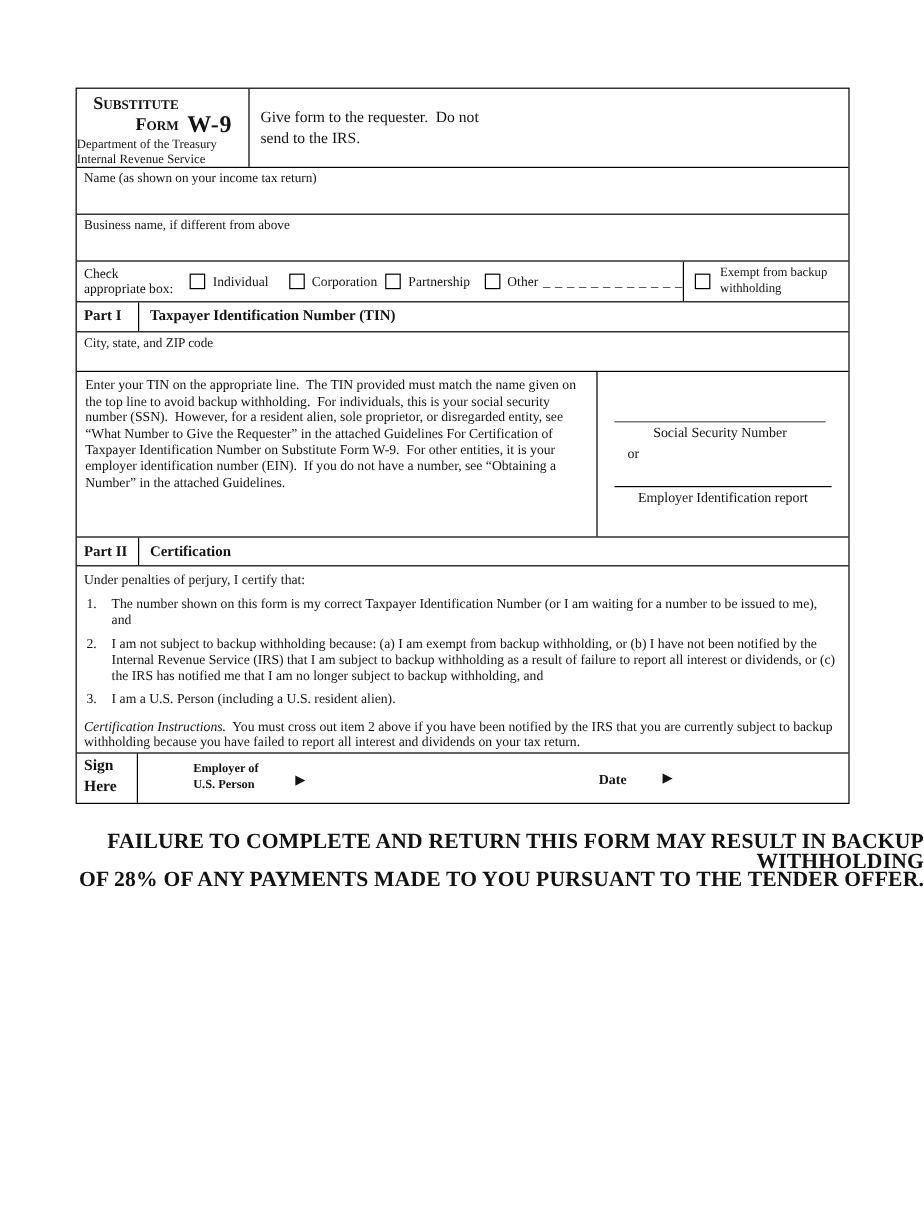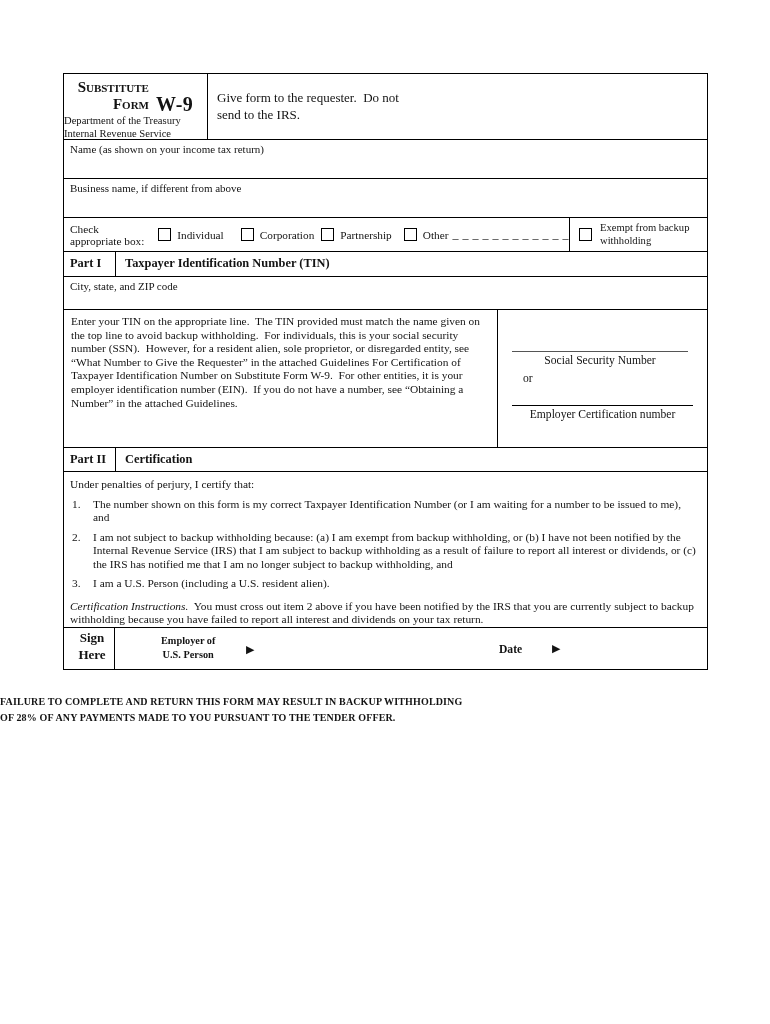--- a/index.html
+++ b/index.html
@@ -6,21 +6,21 @@
   html, body { background: #ffffff; }
   body {
     width: 770px; height: 1024px; position: relative;
     font-family: "Liberation Serif", serif; color: #131313;
   }
   .form-box {
     position: absolute; left: 63px; top: 73px; width: 645px;
     border: 1.6px solid #000;
   }
   .row { position: relative; border-bottom: 1.6px solid #000; width: 100%; }
-  .row:last-child { border-bottom: none; text-align: center; }
+  .row:last-child { border-bottom: none; }
 
   
   .header-row { height: 66px; display: flex; }
   .hcell-left { width: 144px; border-right: 1.6px solid #000; padding-top: 5px; }
   .w9-top { display: flex; justify-content: center; align-items: flex-end; gap: 7px; }
   .sub-form { font-weight: bold; font-size: 15px; font-variant: small-caps; text-align: right; line-height: 1.12; }
   .w9-num { font-size: 20px; font-weight: bold; line-height: 0.9; letter-spacing: 0.5px; }
   .dept { font-size: 10.6px; text-align: left; line-height: 1.3; margin-top: 1px; }
   .hcell-mid { flex: 1; border-right: 1.6px solid #000; text-align: center; padding-top: 17px; }
   .hcell-mid div { font-weight: bold; font-size: 13px; font-variant: small-caps; line-height: 1.22; letter-spacing: 0.2px; }
@@ -73,22 +73,22 @@
   .sign-rest { flex: 1; position: relative; }
   .sig-label { position: absolute; left: 46px; top: 6px; font-weight: bold; font-size: 10.3px; line-height: 1.35; }
   .sig-arrow { position: absolute; left: 131px; top: 15px; font-size: 11px; }
   .sig-input { position: absolute; left: 150px; top: 8px; width: 230px; height: 26px; }
   .date-label { position: absolute; left: 384px; top: 15px; font-weight: bold; font-size: 11.6px; }
   .date-arrow { position: absolute; left: 437px; top: 14px; font-size: 11px; }
   .date-input { position: absolute; left: 455px; top: 8px; width: 120px; height: 26px; }
 
   
   .footer-warning {
-    position: absolute; top: 694px; left: 0; width: 770px; text-align: left;
-    font-weight: bold; font-size: 10px; line-height: 15.5px; letter-spacing: 0.15px;
+    position: absolute; top: 694px; left: 0; width: 770px; text-align: right;
+    font-weight: bold; font-size: 18px; line-height: 15.5px; letter-spacing: 0.15px;
   }
 </style>
 </head>
 <body>
 
 <div class="form-box">
 
   <div class="row header-row">
     <div class="hcell-left">
       <div class="w9-top">
@@ -152,21 +152,21 @@
 
   <div class="row tin-row">
     <div class="tin-left">
       <div class="tin-body">Enter your TIN on the appropriate line.  The TIN provided must match the name given on the top line to avoid backup withholding.  For individuals, this is your social security number (SSN).  However, for a resident alien, sole proprietor, or disregarded entity, see “What Number to Give the Requester” in the attached Guidelines For Certification of Taxpayer Identification Number on Substitute Form W-9.  For other entities, it is your employer identification number (EIN).  If you do not have a number, see “Obtaining a Number” in the attached Guidelines.</div>
     </div>
     <div class="tin-right">
       <div class="ssn-line"></div>
       <div class="ssn-label">Social Security Number</div>
       <div class="or-word">or</div>
       <div class="ein-line"></div>
-      <div class="ein-label">Employer Certification number</div>
+      <div class="ein-label">Employer Identification report</div>
     </div>
   </div>
 
   <div class="row part-row part2-row">
     <div class="part-label">Part II</div>
     <div class="part-title">Certification</div>
   </div>
 
   <div class="row cert-row">
     <div>Under penalties of perjury, I certify that:</div>

